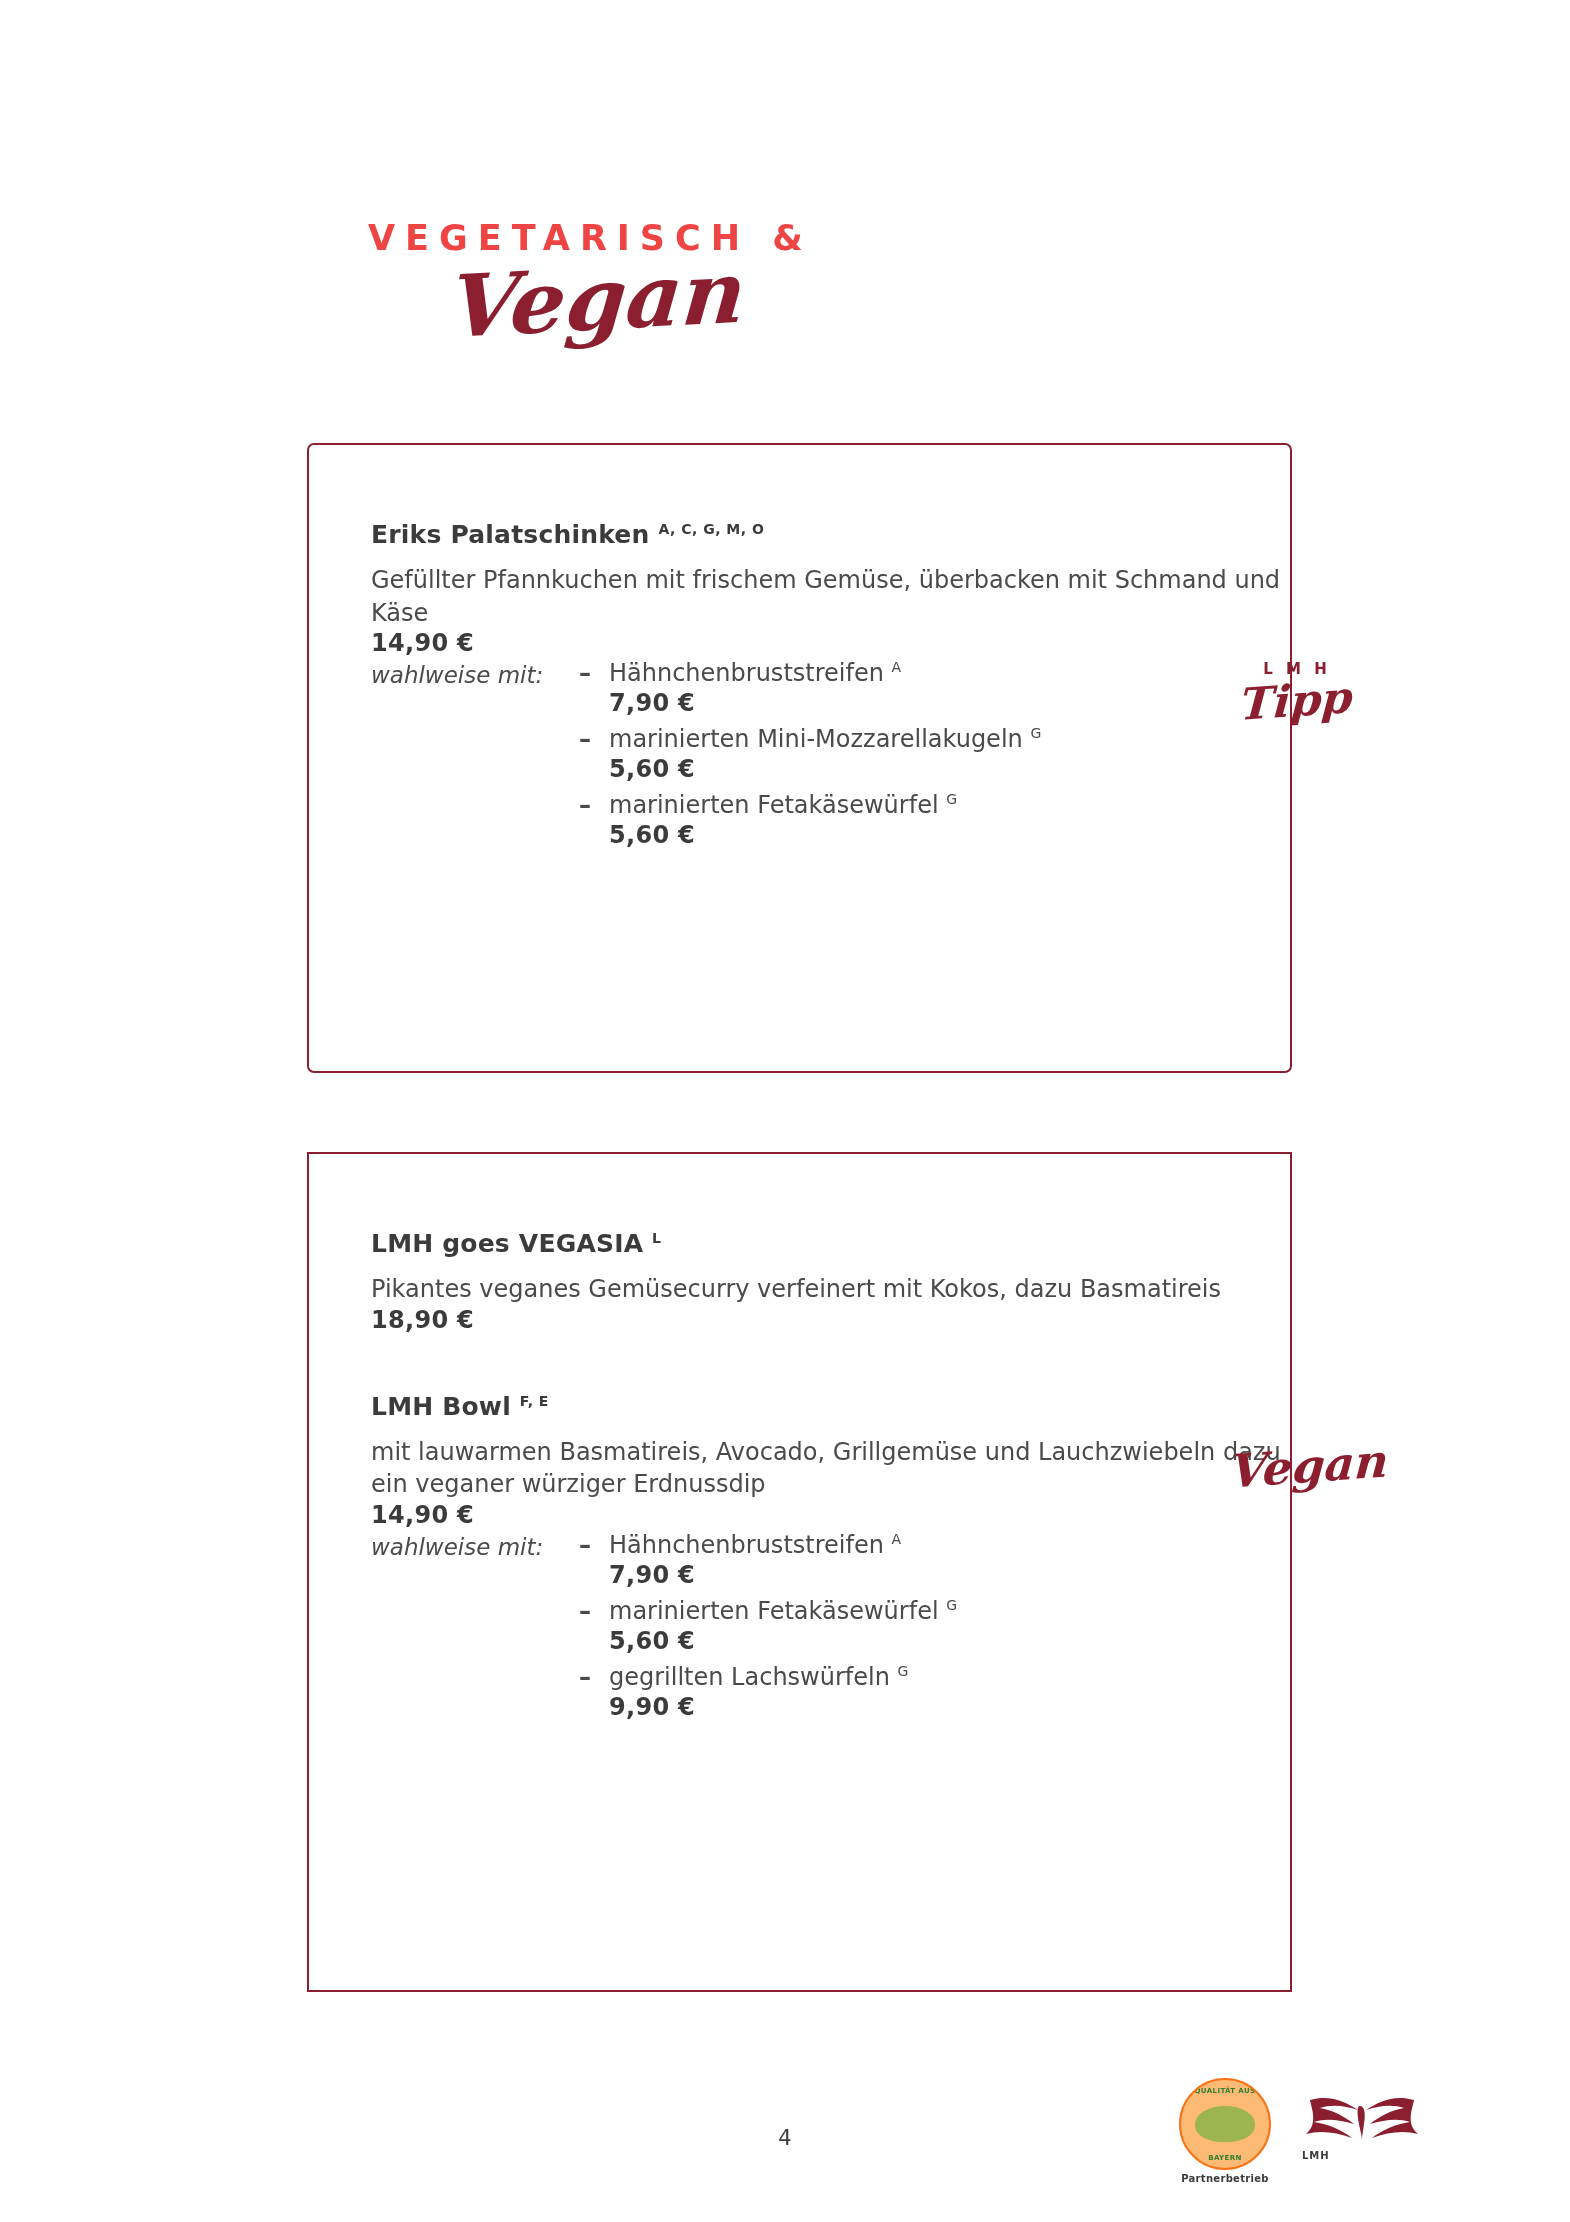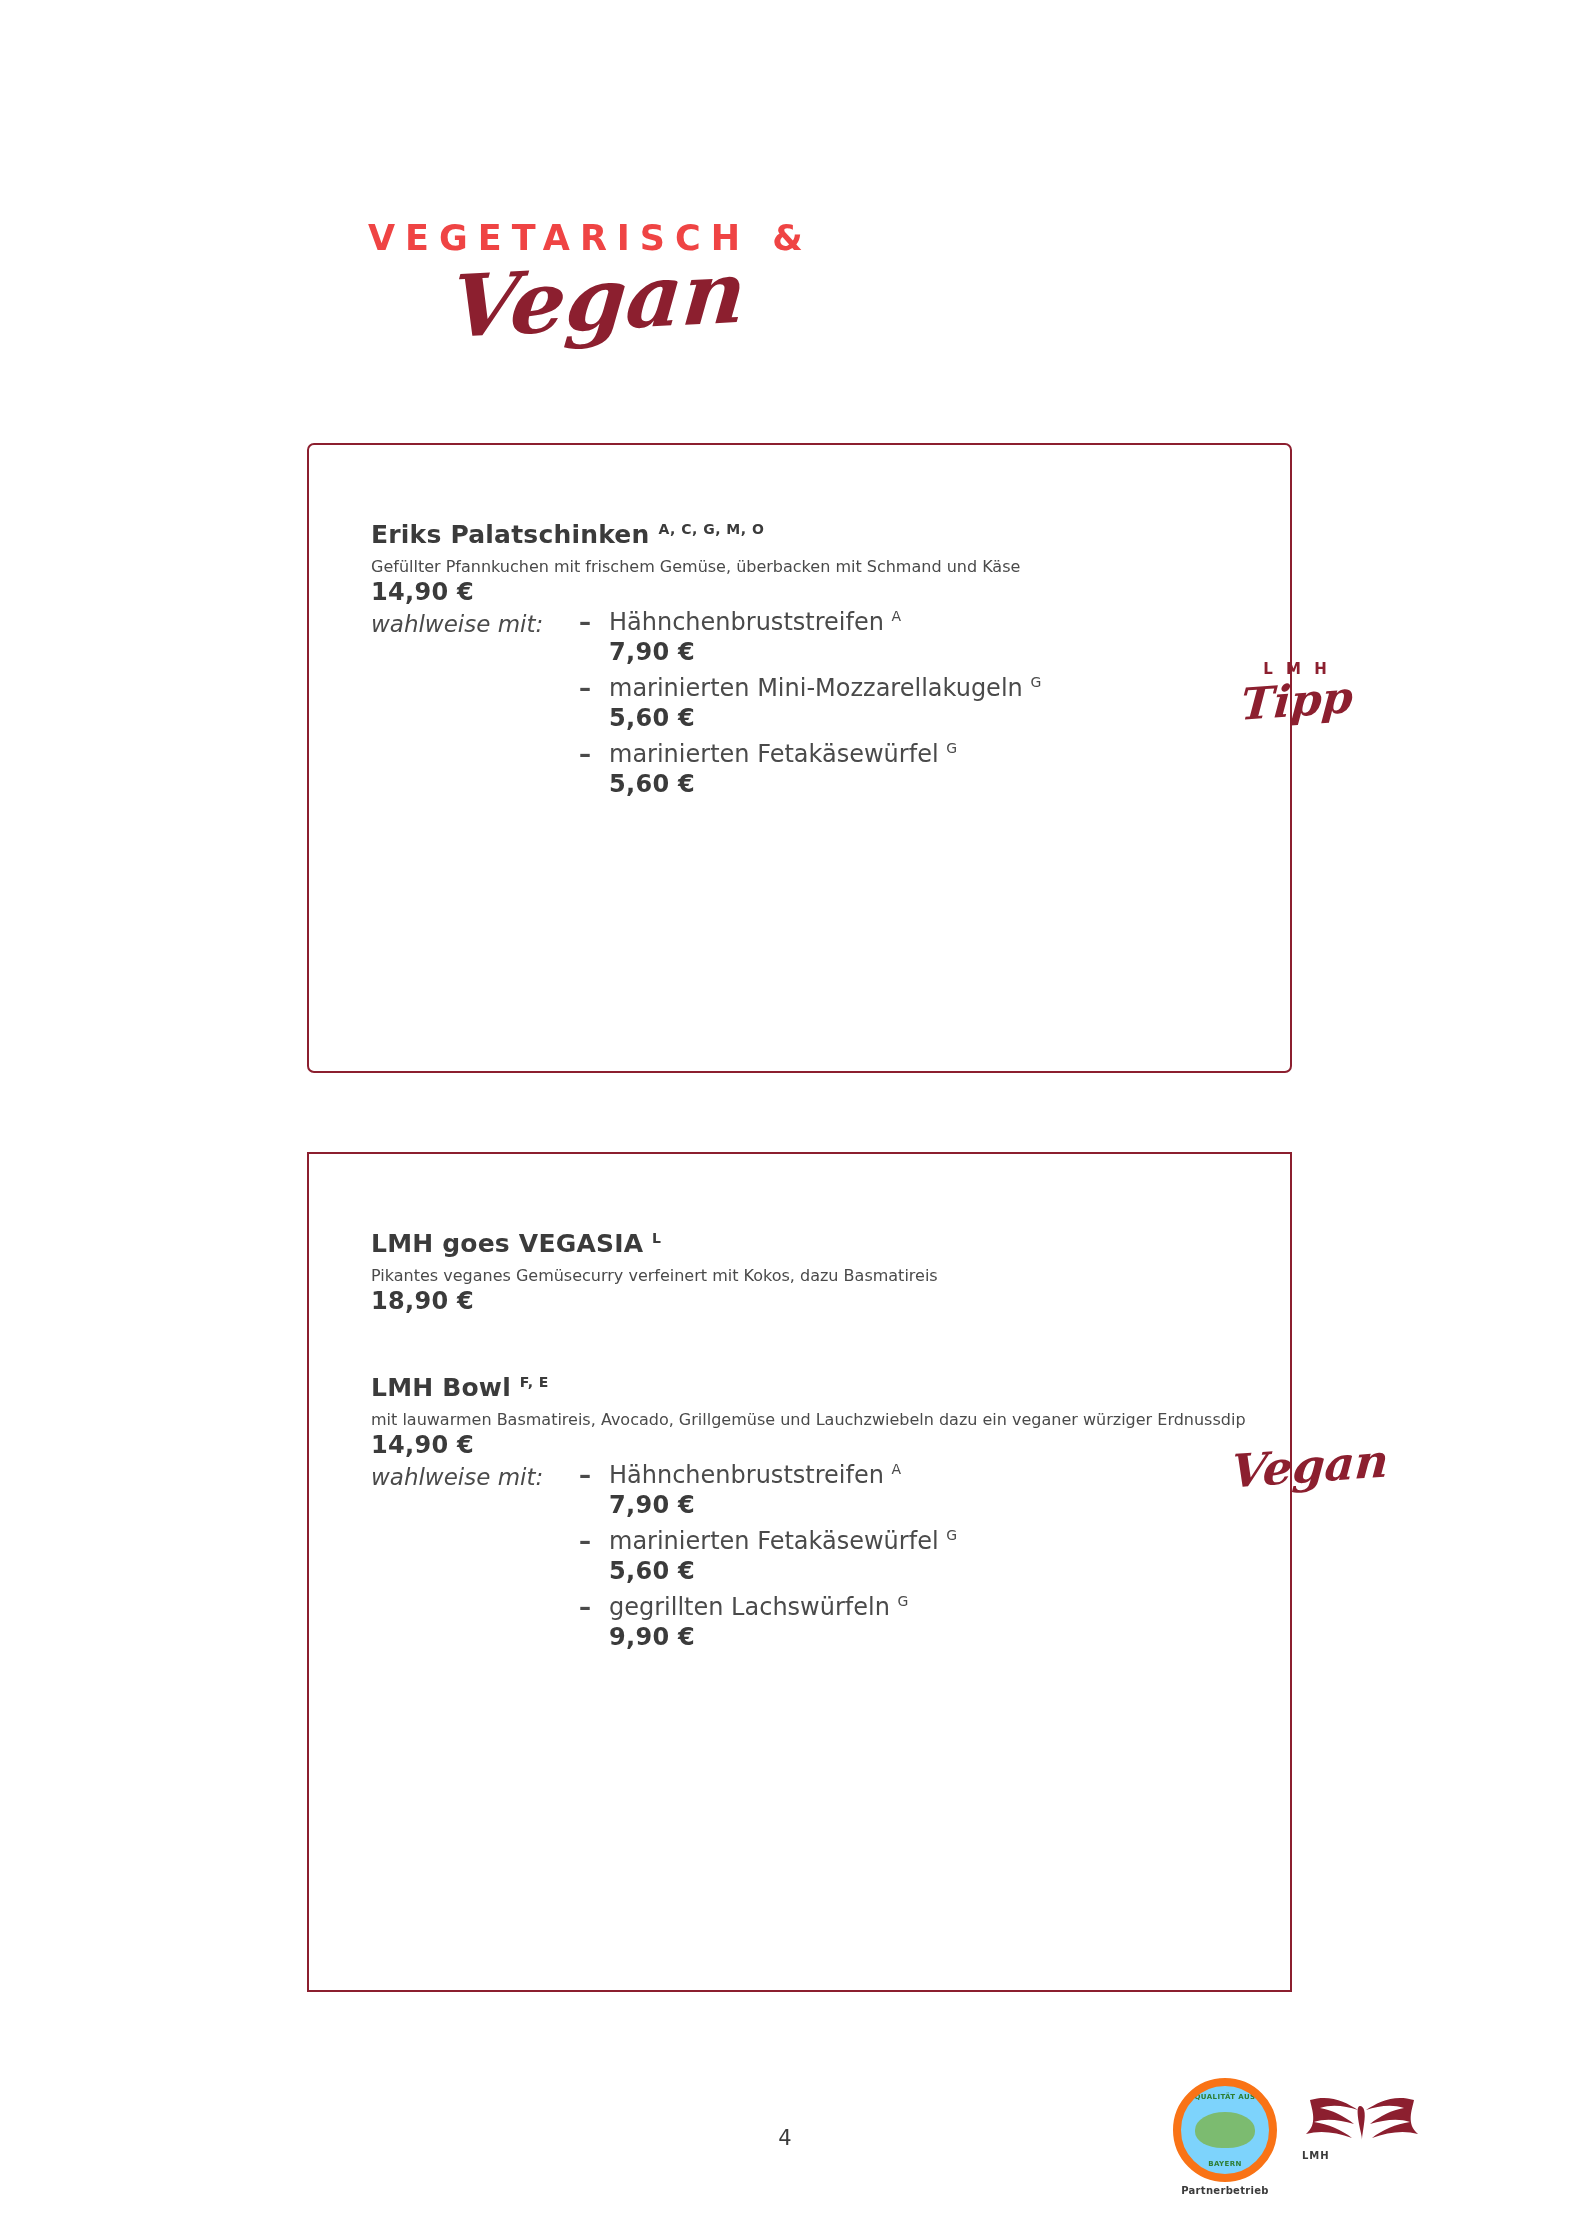--- a/index.html
+++ b/index.html
@@ -72,24 +72,24 @@
     color: #3b3b3b;
     letter-spacing: .2px;
   }
   .dish-title .allerg {
     font-size: 14px;
     font-weight: 600;
     vertical-align: super;
     letter-spacing: .5px;
   }
   .dish-desc {
-    font-size: 16px;
+    font-size: 24px;
     line-height: 1.36;
     color: #4a4a4a;
-    margin-top: 7px;
+    margin-top: 15px;
     font-weight: 400;
   }
   .dish-price {
     font-size: 24px;
     font-weight: 700;
     color: #3b3b3b;
     letter-spacing: .3px;
   }
 
   
@@ -179,24 +179,24 @@
   .logo-bio {
     position: absolute;
     left: 10px; top: 0;
     width: 110px;
     text-align: center;
   }
   .bio-circle {
     width: 88px; height: 88px;
     margin: 0 auto;
     border-radius: 50%;
-    border: 8px solid #f97316;
+    border: 2px solid #f97316;
     position: relative;
     overflow: hidden;
-    background: #7dd3fc;
+    background: #fdba74;
   }
   .bio-circle::before {
     content: "";
     position: absolute;
     left: 14px; top: 26px;
     width: 60px; height: 36px;
     border-radius: 50% 50% 45% 45%;
     background: #7cb342;
     opacity: .75;
   }

